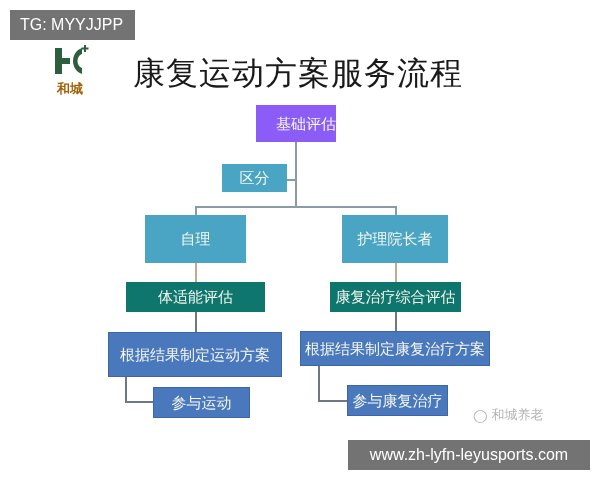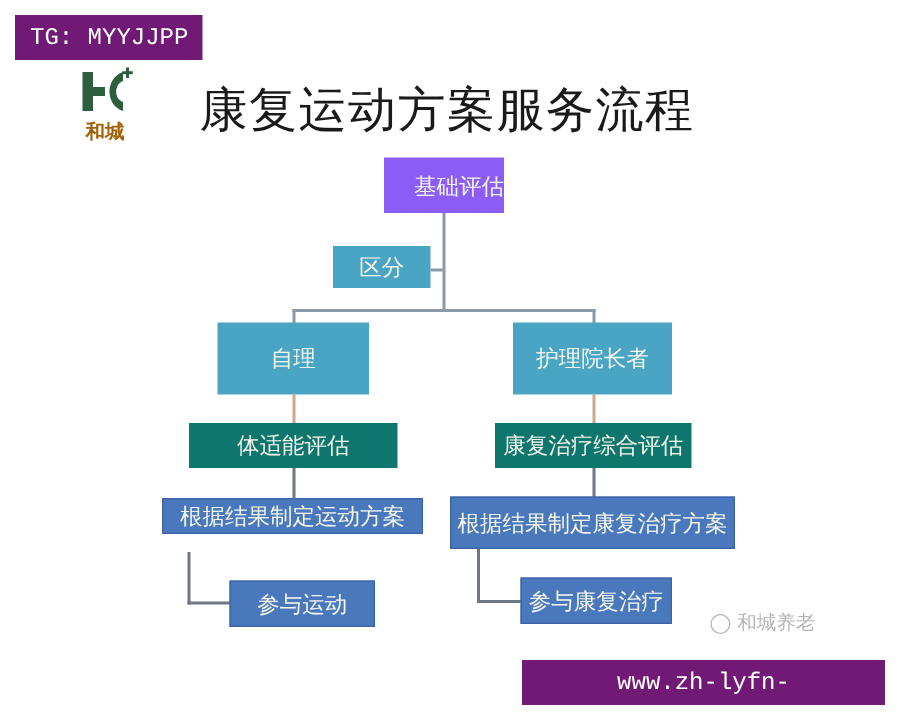--- a/index.html
+++ b/index.html
@@ -14,22 +14,22 @@
   .green { background:#8b5cf6;align-items:flex-end; }
   .teal { background:#4aa5c4; }
   .orange { background:#0f766e; }
   .blue { background:#4a78bd; border:1px solid #3d66a8; }
   .vline { position:absolute; width:2px; }
   .hline { position:absolute; height:2px; }
   .ln-gray { background:#8c9aa8; }
   .ln-tan { background:#c9a98a; }
   .ln-dark { background:#6f7784; }
   .tag {
-    position:absolute; background:#701a75; color:#ffffff;
-    font-family:Liberation Mono, monospace;
+    position:absolute; background:#737373; color:#ffffff;
+    font-family:Liberation Sans, sans-serif;
   }
   .title { position:absolute; font-size:32px; color:#1a1a1a; letter-spacing:1px; }
   .logo { position:absolute; }
 </style>
 </head>
 <body>
 
 <div class="tag" style="left:10px;top:10px;width:125px;height:30px;font-size:16px;line-height:30px;padding-left:10px;">TG: MYYJJPP</div>
 
 <div class="logo" style="left:48px;top:44px;width:44px;height:52px;">
@@ -79,21 +79,21 @@
 </div>
 
 <div class="box orange" style="left:126px;top:282px;width:139px;height:30px;">
   <span>体适能评估</span>
 </div>
 
 <div class="box orange" style="left:330px;top:282px;width:131px;height:30px;">
   <span>康复治疗综合评估</span>
 </div>
 
-<div class="box blue" style="left:108px;top:332px;width:174px;height:24px;">
+<div class="box blue" style="left:108px;top:332px;width:174px;height:45px;">
   <span>根据结果制定运动方案</span>
 </div>
 
 <div class="box blue" style="left:300px;top:331px;width:190px;height:35px;">
   <span>根据结果制定康复治疗方案</span>
 </div>
 
 <div class="box blue" style="left:153px;top:387px;width:97px;height:31px;">
   <span>参与运动</span>
 </div>

